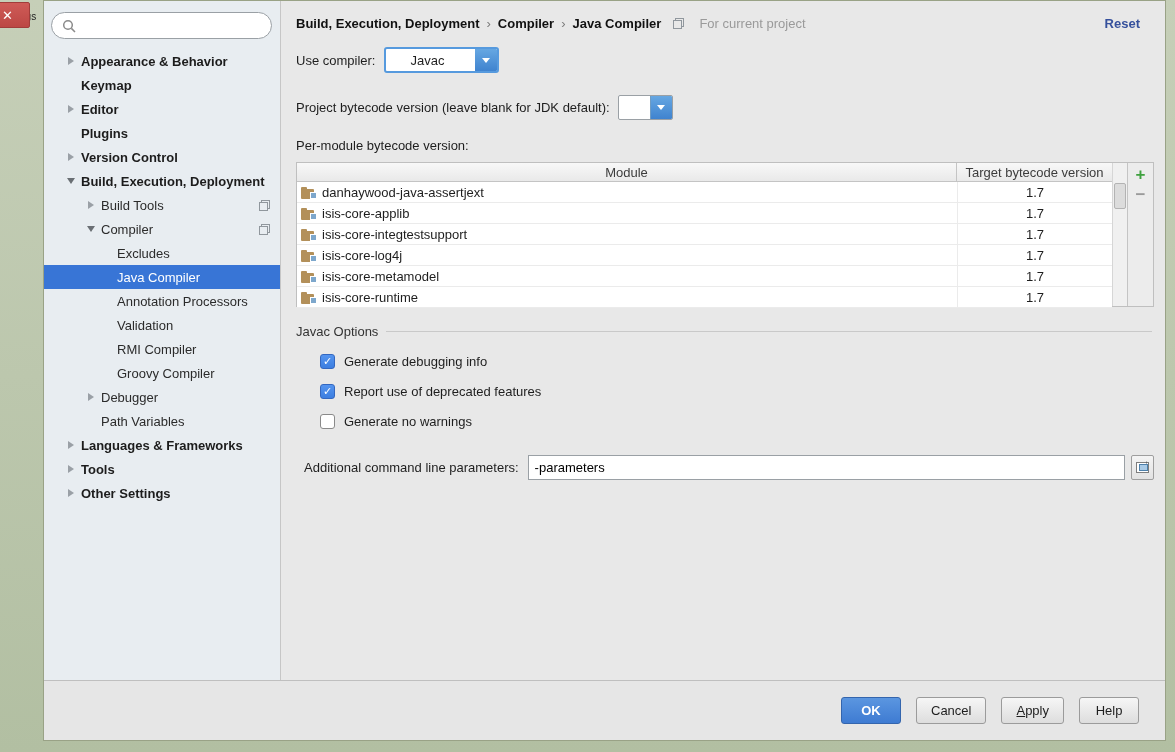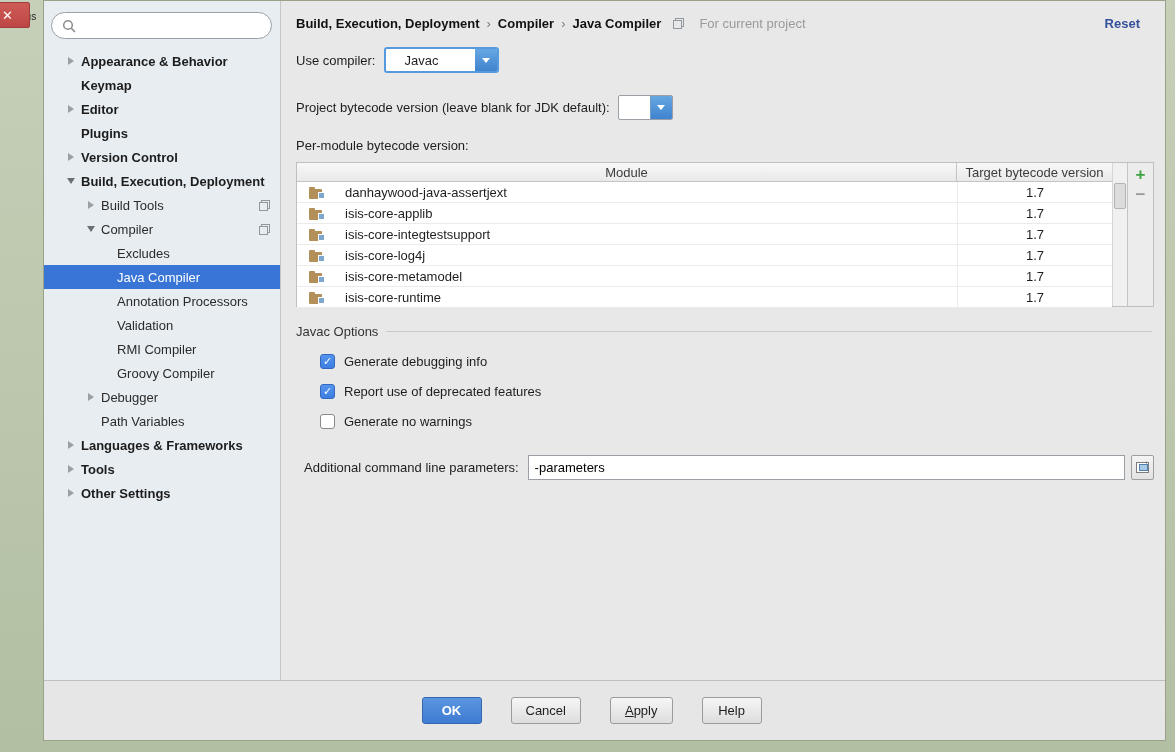--- a/index.html
+++ b/index.html
@@ -52,36 +52,36 @@
   .crumbs-row { display:flex; align-items:center; height:20px; }
   .crumb { font-weight:bold; color:#111; }
   .crumb-sep { color:#7c7c7c; margin:0 7px; font-size:13px; }
   .context-note { display:flex; align-items:center; gap:5px; margin-left:12px; color:#9a9a9a; }
   .share-icon.gray::after { background:#e8e8e8; }
   .reset-link { margin-left:auto; margin-right:14px; font-weight:bold; color:#35509c; cursor:pointer; }
   .row { display:flex; align-items:center; }
   .use-compiler-row { margin-top:14px; }
   .combo { height:26px; background:#fff; border:2px solid #569ade; border-radius:3px;
     display:flex; align-items:stretch; width:115px; cursor:pointer; }
-  .combo .combo-val { flex:1; display:flex; align-items:center; padding-left:18px;text-align:center; }
+  .combo .combo-val { flex:1; display:flex; align-items:center; padding-left:24px;text-align:center; }
   .combo .combo-arrow { width:22px; background:linear-gradient(#66a7e2,#3f83cf); display:flex; align-items:center; justify-content:center; border-radius:0 1px 1px 0; }
   .combo-arrow .tri { width:0; height:0; border-top:5px solid #fff; border-left:4px solid transparent; border-right:4px solid transparent; }
   .combo.small { width:55px; border:1px solid #9aa0a5; border-radius:2px; height:25px; }
   .combo.small .combo-arrow { width:22px; border-left:1px solid #6f9cc4; }
   .bytecode-row { margin-top:22px; }
   .per-module-label { margin-top:18px; }
   
   .table-decorator { margin-top:9px; height:145px; border:1px solid #bfbfbf; display:flex; background:#fff; }
   .tbl { flex:1; display:flex; flex-direction:column; min-width:0; }
   .tbl-header { height:19px; flex:0 0 19px; display:flex; background:linear-gradient(#f8f8f8,#e9e9e9); border-bottom:1px solid #c4c4c4; color:#3c3c3c; }
   .th { display:flex; align-items:center; justify-content:center; }
   .th-module { flex:1; border-right:1px solid #c4c4c4; }
   .th-target { width:155px; flex:0 0 155px; }
   .tbl-row { height:21px; flex:0 0 21px; display:flex; border-bottom:1px solid #ebebeb; background:#fff; }
-  .td-module { flex:1; display:flex; align-items:center; padding-left:12px; gap:20px; overflow:hidden; }
+  .td-module { flex:1; display:flex; align-items:center; padding-left:4px; gap:5px; overflow:hidden; }
   .td-target { width:155px; flex:0 0 155px; border-left:1px solid #ebebeb; display:flex; align-items:center; justify-content:center; }
   .module-icon { position:relative; width:16px; height:13px; flex:0 0 16px; }
   .module-icon .folder { position:absolute; left:0; top:3px; width:13px; height:10px; background:#b3905a; border-radius:1px; }
   .module-icon .folder-tab { position:absolute; left:0; top:1px; width:6px; height:3px; background:#b3905a; border-radius:1px 1px 0 0; }
   .module-icon .mod-sq { position:absolute; right:0; bottom:0; width:7px; height:7px; background:#7da7cc; border:1px solid #ffffff; }
   .scrollcol { width:15px; flex:0 0 15px; background:#f0f0f0; border-left:1px solid #d6d6d6; position:relative; }
   .scroll-thumb { position:absolute; top:20px; left:1px; width:12px; height:26px; background:#dcdcdc; border:1px solid #b3b3b3; border-radius:2px; }
   .toolbarcol { width:26px; flex:0 0 26px; background:#ececec; border-left:1px solid #c4c4c4;
     display:flex; flex-direction:column; align-items:center; padding-top:1px; }
   .tb-btn { width:22px; height:20px; display:flex; align-items:center; justify-content:center;
@@ -98,21 +98,21 @@
   .params-row { margin-top:26px; margin-left:8px; display:flex; align-items:center; }
   .params-row input { flex:1; height:25px; margin-left:9px; border:1px solid #9aa0a5; background:#fff;
     font:inherit; padding:6px 6px; outline:none; }
   .expand-btn { width:23px; height:25px; margin-left:6px; border:1px solid #9e9e9e; border-radius:2px;
     background:linear-gradient(#f4f4f4,#e2e2e2); display:flex; align-items:center; justify-content:center; cursor:pointer; }
   .expand-icon { position:relative; width:13px; height:11px; border:1px solid #7d7d7d; background:#fff; }
   .expand-icon::after { content:""; position:absolute; left:2px; bottom:1px; width:7px; height:5px; background:#a9cae6; border:1px solid #4d80ab; }
   .expand-icon::before { content:"↓"; position:absolute; right:0; top:-4px; font-size:8px; color:#333; }
   
   .footer { height:60px; flex:0 0 60px; border-top:1px solid #bfbfbf; background:#e6e6e6;
-    display:flex; align-items:center; justify-content:center; gap:29px; padding-right:26px; }
+    display:flex; align-items:center; justify-content:flex-end; gap:15px; padding-right:26px; }
   .btn { min-width:60px; height:27px; padding:0 14px; border:1px solid #9b9b9b; border-radius:3px;
     background:linear-gradient(#f6f6f6,#dddddd); color:#1e1e1e; font:inherit; display:flex; align-items:center; justify-content:center; cursor:pointer; }
   .btn.primary { background:linear-gradient(#5b96e0,#3e7bd2); border-color:#3465ad; color:#fff; font-weight:bold; }
   .btn .mn { display:block; }
   .btn .mn::first-letter { text-decoration:underline; }
 </style>
 </head>
 <body>
 
 <div class="window">

